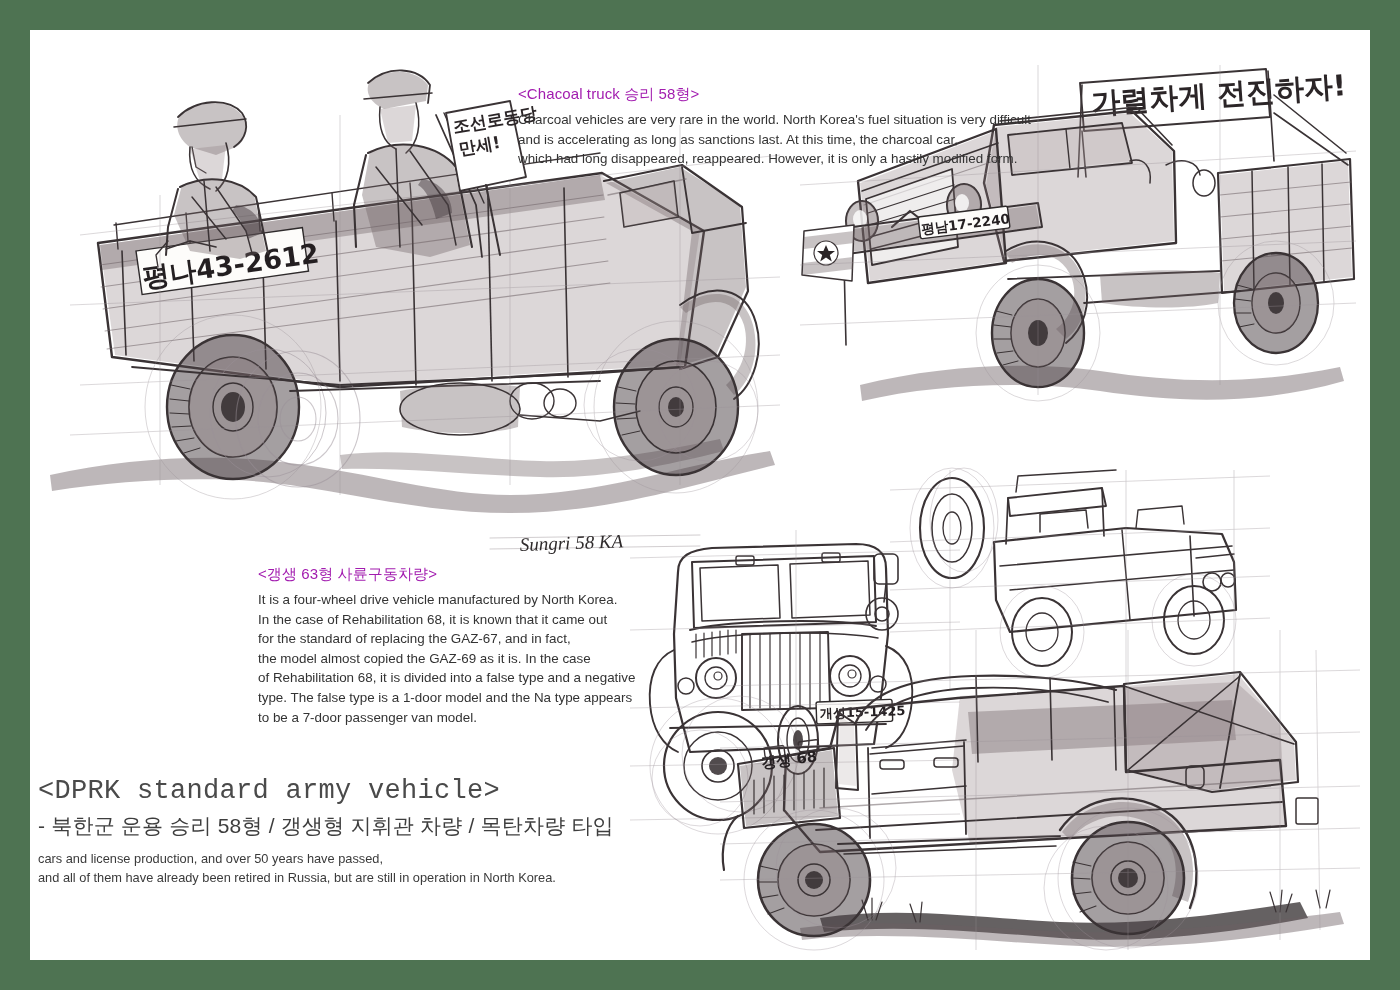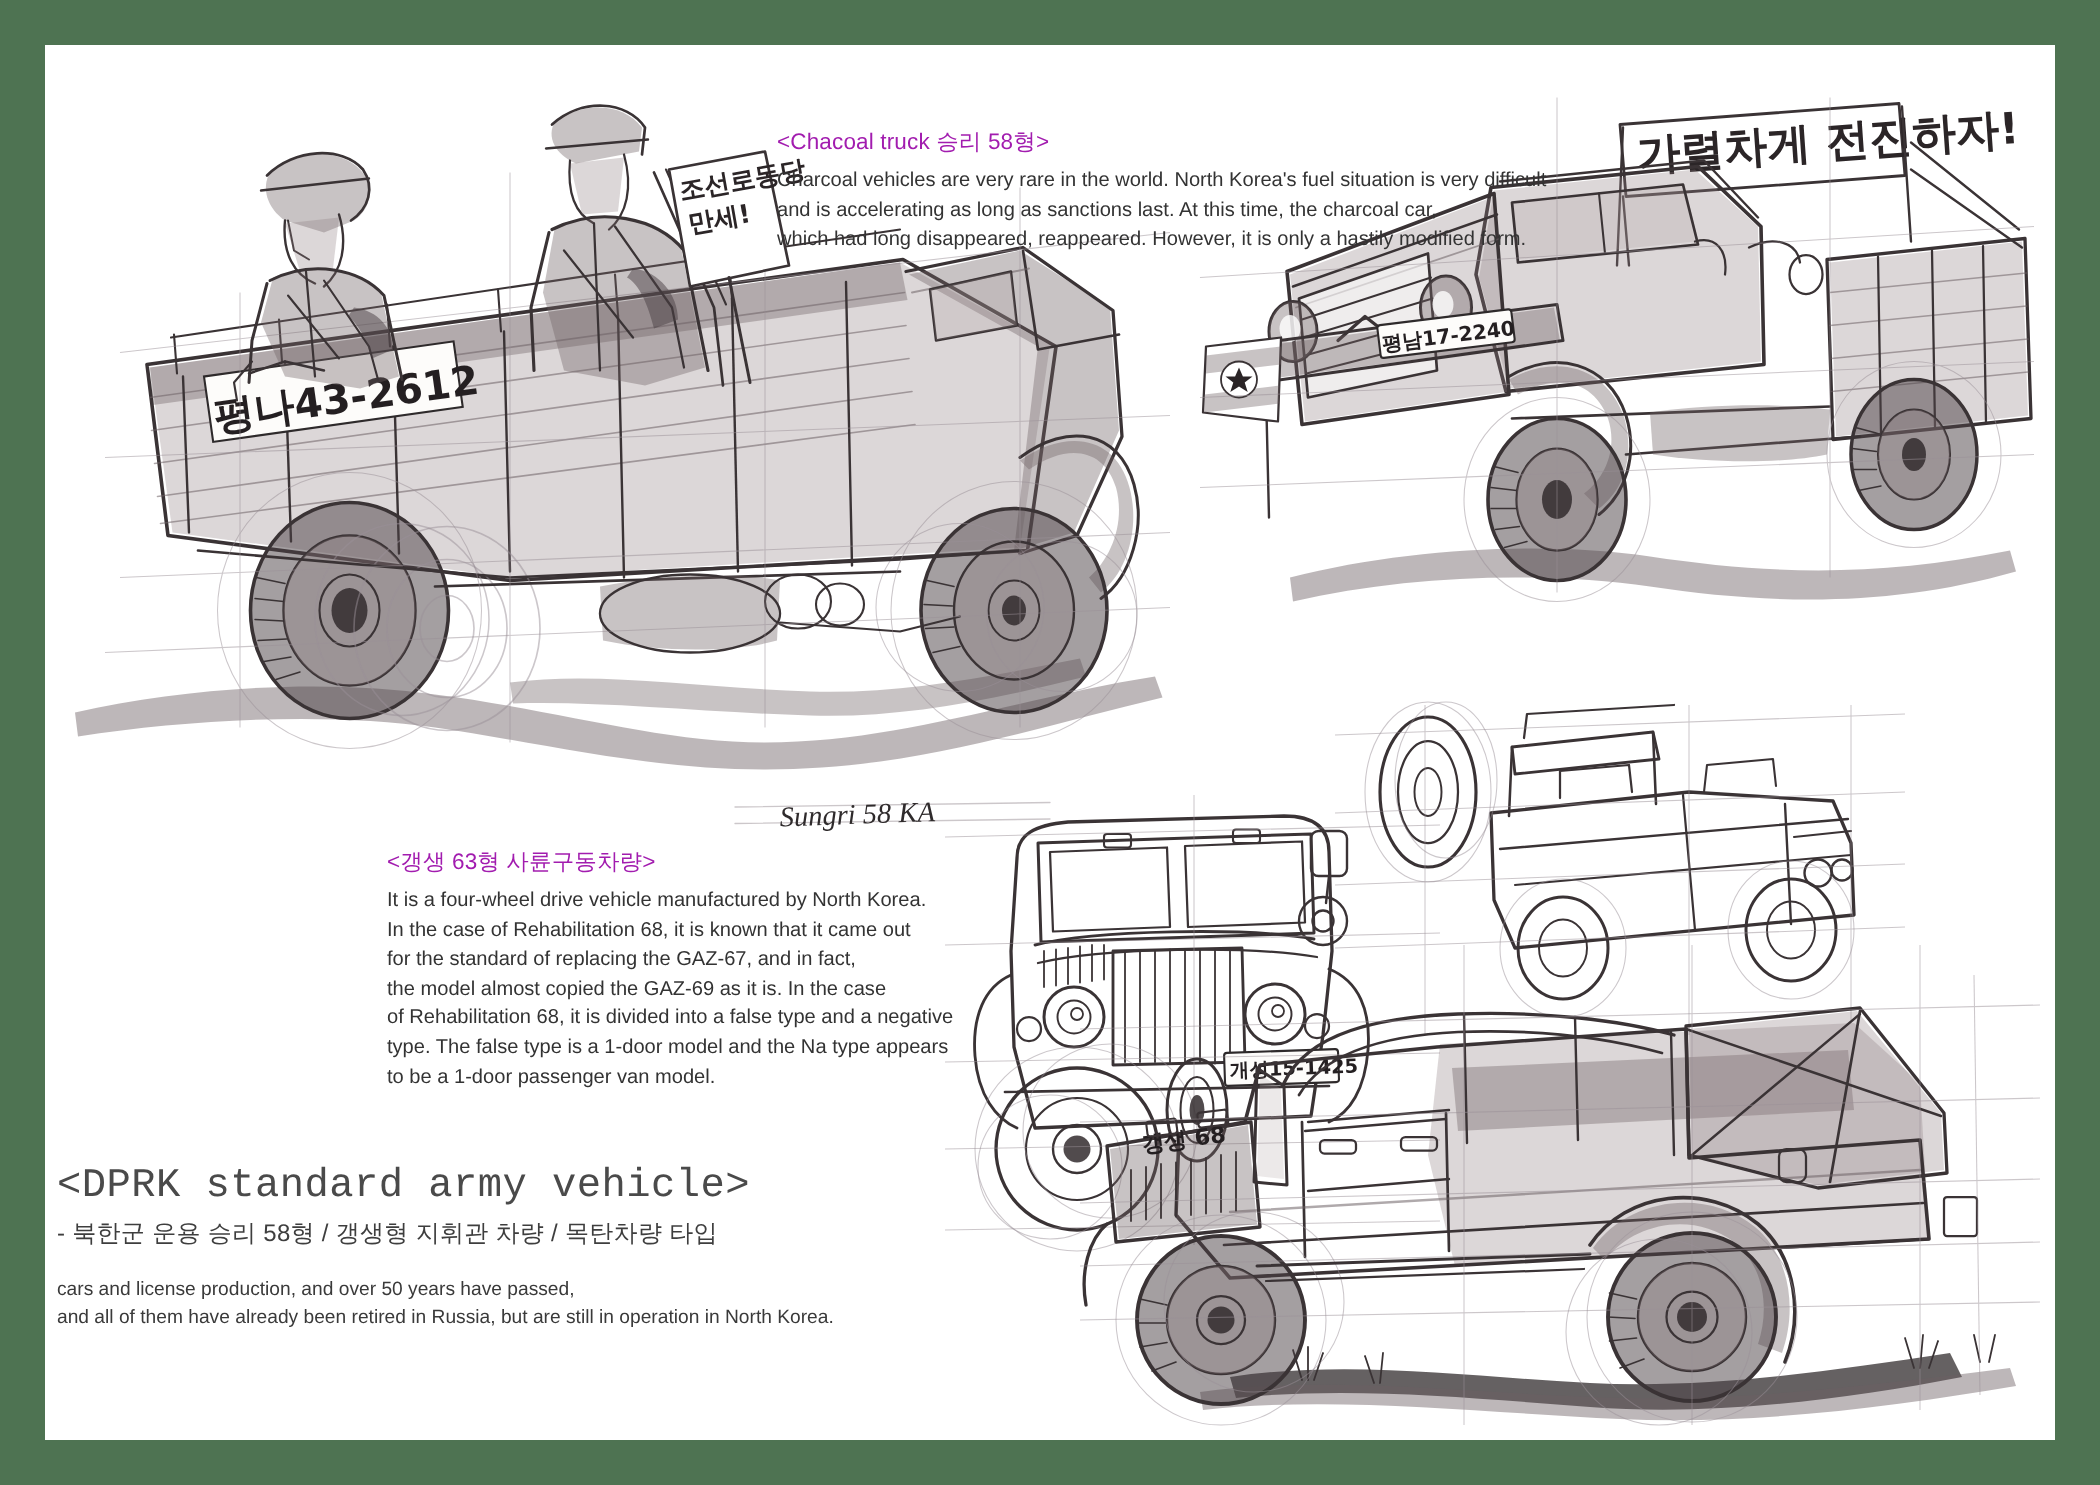--- a/index.html
+++ b/index.html
@@ -11,21 +11,21 @@
   }
   #sheet{
     position:absolute;left:30px;top:30px;width:1340px;height:930px;
     background:#ffffff;overflow:hidden;
   }
   
   .txt{position:absolute;color:#2b2b2b;white-space:pre;}
   .heading{font-size:15px;color:#a21caf;letter-spacing:.1px;}
   .body{font-size:13.4px;line-height:19.6px;color:#333;}
   .title-big{font-size:27px;color:#4a4a4a;letter-spacing:.3px;}
-  .title-sub{font-size:16px;color:#3e3e3e;letter-spacing:.2px;}
+  .title-sub{font-size:21px;color:#3e3e3e;letter-spacing:.2px;}
   .caption-small{font-size:12.8px;line-height:18.6px;color:#3a3a3a;}
 
   .sketch{position:absolute;}
   svg{display:block;overflow:visible;}
   .ink{fill:none;stroke:#3a3335;stroke-linecap:round;stroke-linejoin:round;}
   .ink-h{fill:none;stroke:#6e6266;stroke-linecap:round;stroke-linejoin:round;opacity:.55;}
   .ink-l{fill:none;stroke:#8d8289;stroke-linecap:round;stroke-linejoin:round;opacity:.45;}
   .constr{fill:none;stroke:#9a9097;stroke-width:.7;opacity:.5;}
   .wash1{fill:#8a7a7e;opacity:.30;}
   .wash2{fill:#6f6164;opacity:.38;}
@@ -657,21 +657,21 @@
   </div>
 
   <div class="txt heading" style="left:228px;top:535px;">&lt;갱생 63형 사륜구동차량&gt;</div>
   <div style="position:absolute;left:228px;top:560px;">
     <div class="body">It is a four-wheel drive vehicle manufactured by North Korea.</div>
     <div class="body">In the case of Rehabilitation 68, it is known that it came out</div>
     <div class="body">for the standard of replacing the GAZ-67, and in fact,</div>
     <div class="body">the model almost copied the GAZ-69 as it is. In the case</div>
     <div class="body">of Rehabilitation 68, it is divided into a false type and a negative</div>
     <div class="body">type. The false type is a 1-door model and the Na type appears</div>
-    <div class="body">to be a 1-door passenger van model.</div>
+    <div class="body">to be a 7-door passenger van model.</div>
   </div>
 
   <div class="txt title-big" style="left:8px;top:746px;font-family:Liberation Mono, monospace;">&lt;DPRK standard army vehicle&gt;</div>
   <div class="txt title-sub" style="left:8px;top:782px;">- 북한군 운용 승리 58형 / 갱생형 지휘관 차량 / 목탄차량 타입</div>
   <div style="position:absolute;left:8px;top:820px;">
     <div class="caption-small">cars and license production, and over 50 years have passed,</div>
     <div class="caption-small">and all of them have already been retired in Russia, but are still in operation in North Korea.</div>
   </div>
 
 </div>

